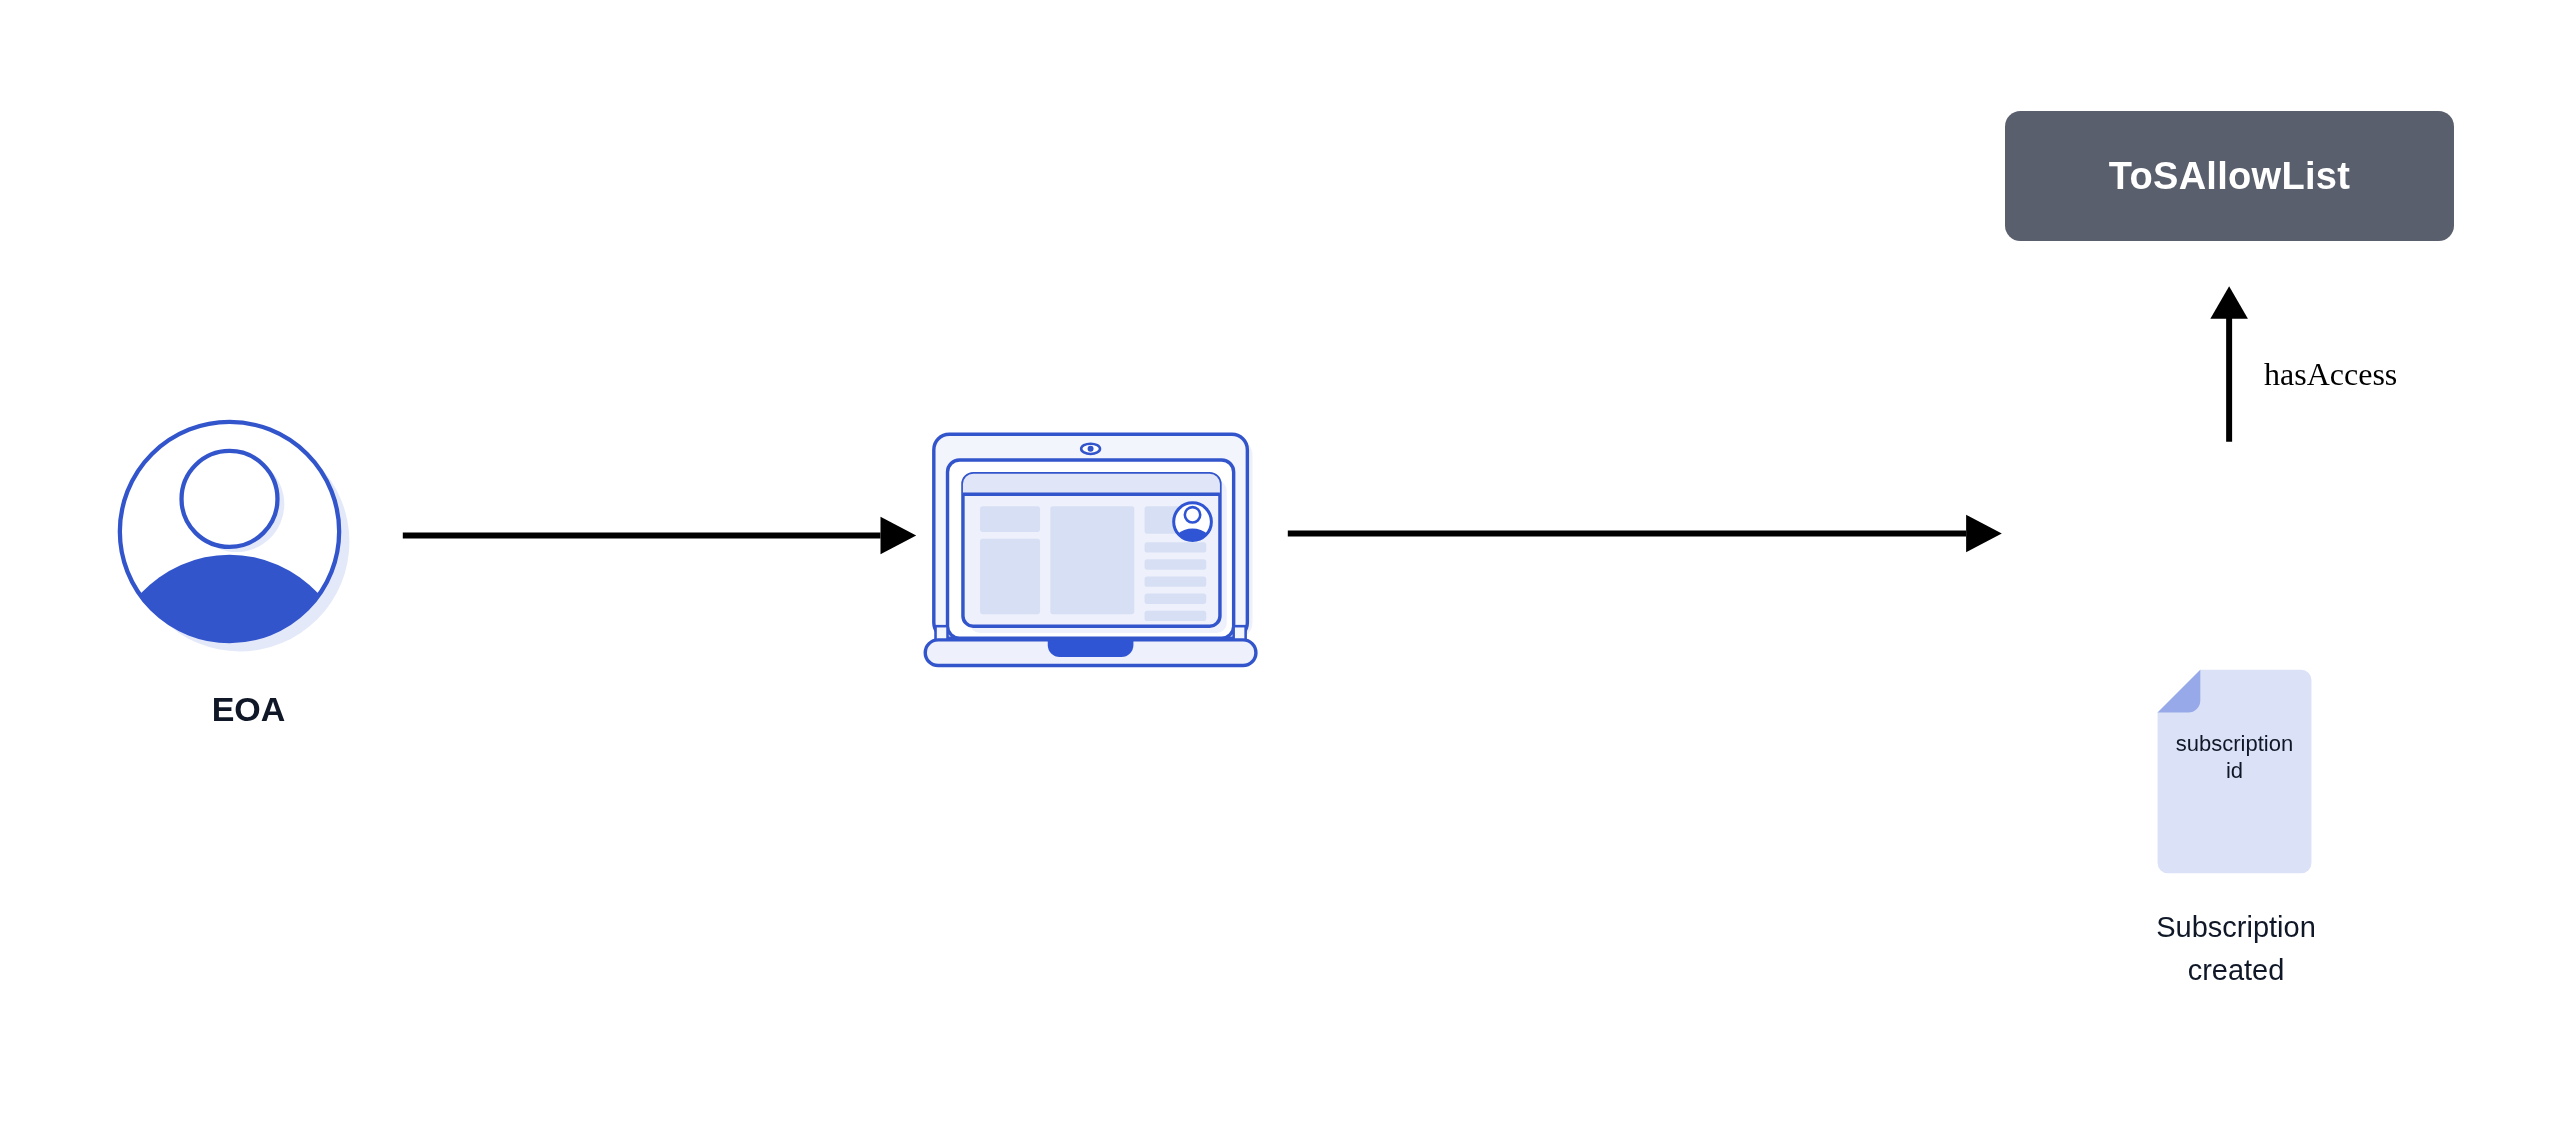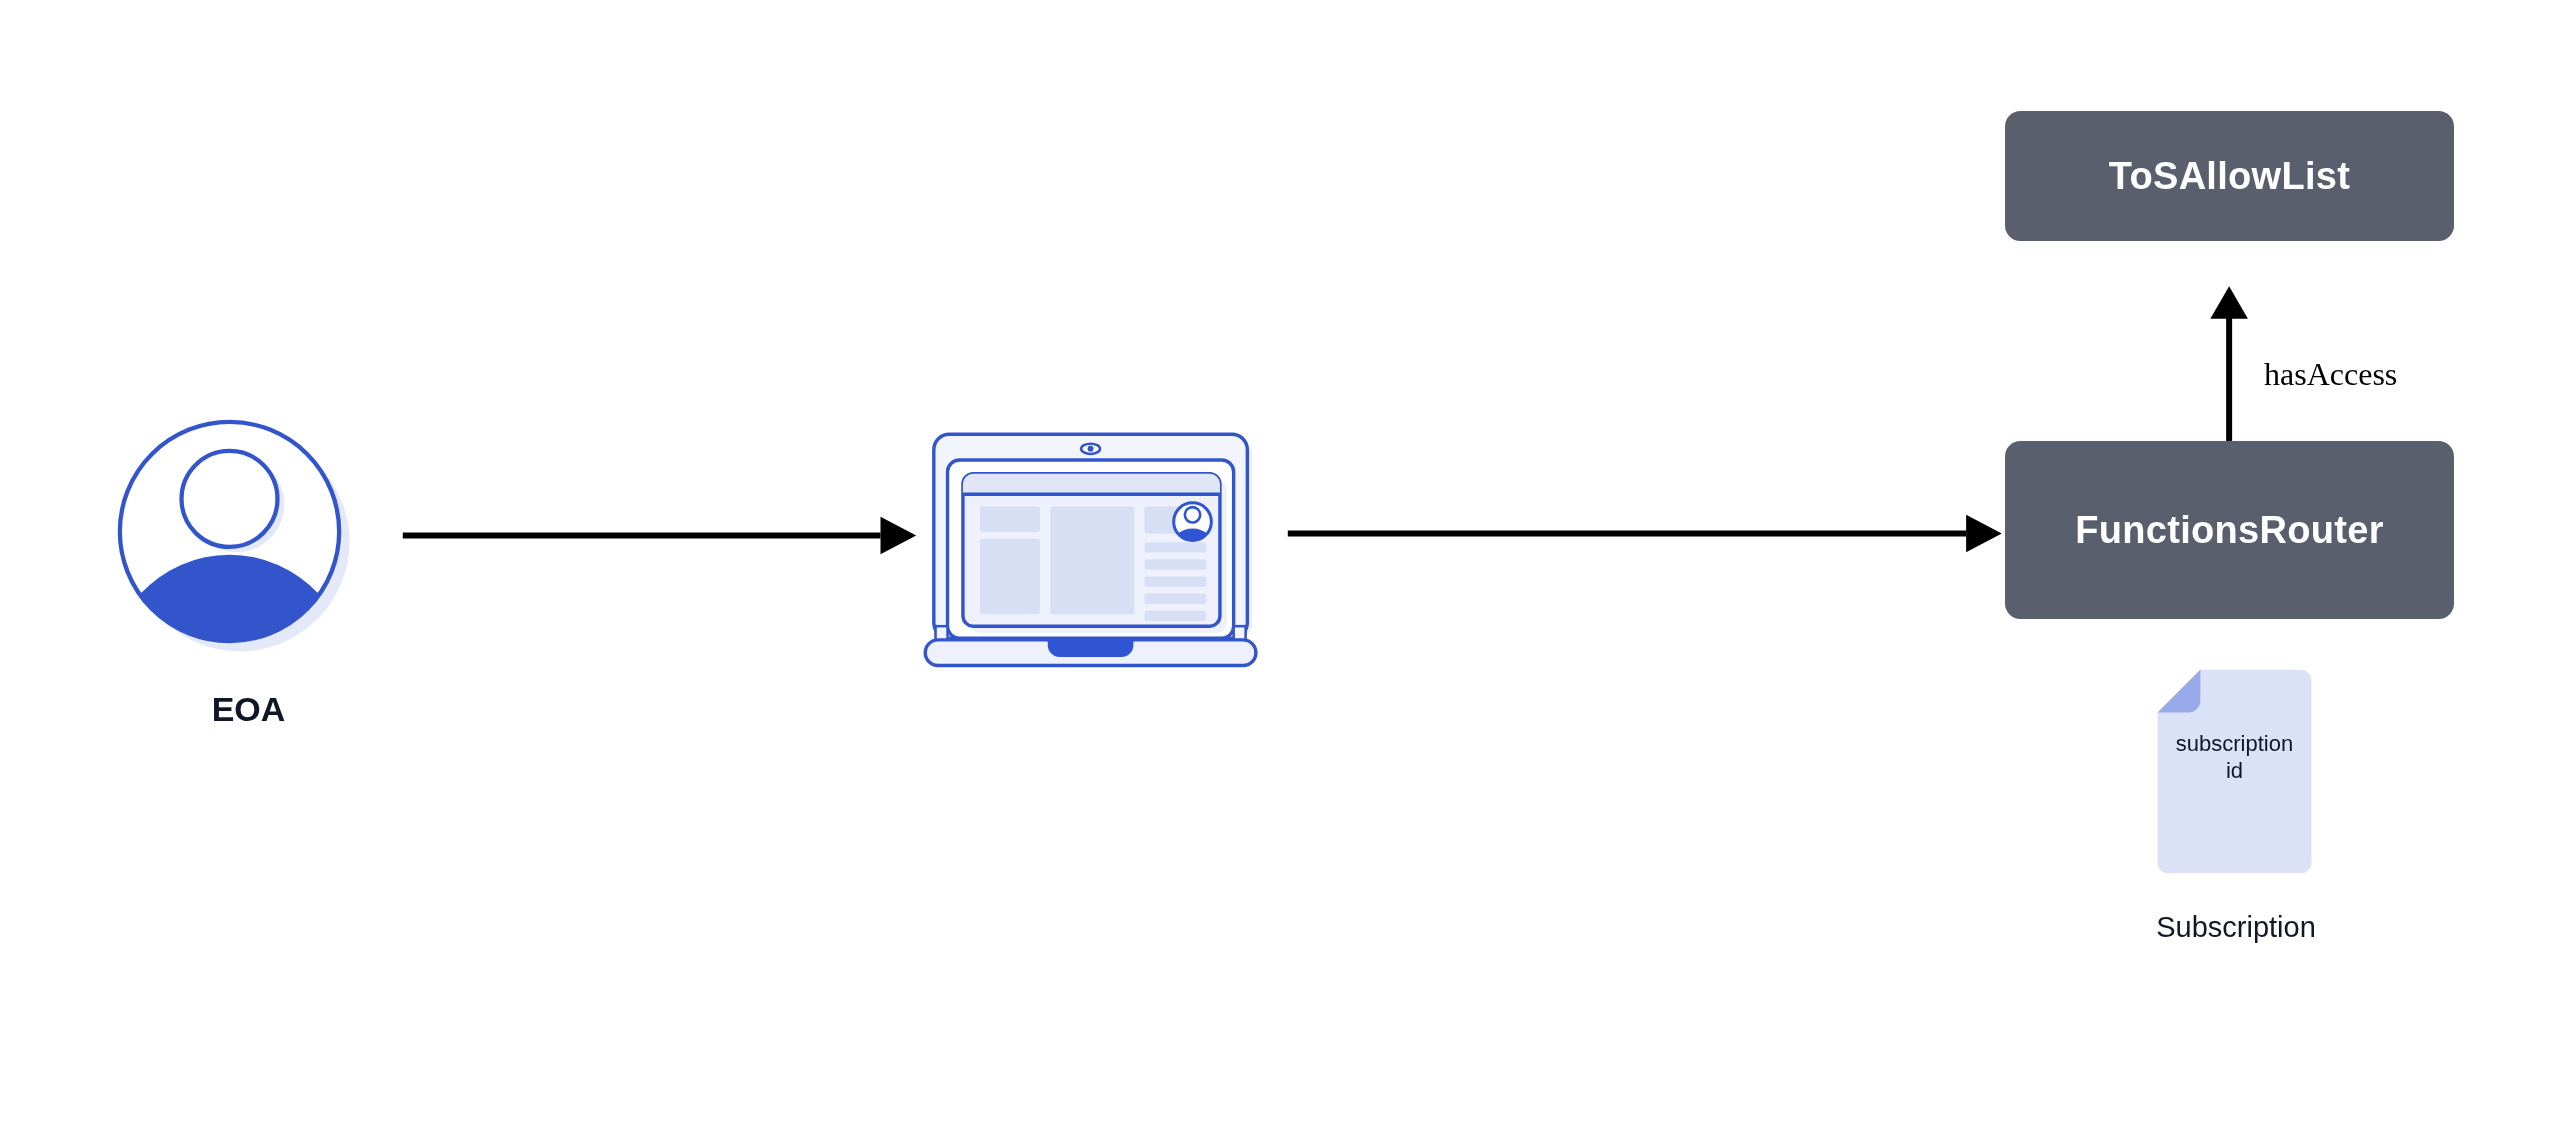--- a/index.html
+++ b/index.html
@@ -191,36 +191,34 @@
     <span class="box-label">ToSAllowList</span>
   </div>
 
   <svg class="svg-layer" style="left:2193px; top:288px;" width="103" height="158" viewBox="0 0 120 185">
     <line x1="42" y1="180" x2="42" y2="30" stroke="#000000" stroke-width="7"></line>
     <polygon points="20,36 42,-2 64,36" fill="#000000"></polygon>
   </svg>
 
   <div class="edge-label" id="label-hasaccess">hasAccess</div>
 
-  <div class="box" id="box-functionsrouter">
-    <span class="box-label">FunctionsRouter</span>
-  </div>
 
   <div class="node" style="left:2149px; top:668px; width:171px; height:214px;">
     <svg class="svg-layer" width="171" height="214" viewBox="0 0 200 250">
 
       <path d="M60 2 H178 a12 12 0 0 1 12 12 V228 a12 12 0 0 1 -12 12 H22 a12 12 0 0 1 -12 -12 V52 Z" fill="#dbe2f7"></path>
 
       <path d="M60 2 V38 a14 14 0 0 1 -14 14 H10 Z" fill="#97a9e8"></path>
     </svg>
     <div style="position:absolute; left:0; top:62px; width:171px; text-align:center;
                 font-family:'Liberation Sans', sans-serif; font-size:22px; color:#101828; line-height:27.4px;">
       <div>subscription</div>
       <div>id</div>
     </div>
   </div>
 
   <div id="caption-subscription">
     <div>Subscription</div>
+    <div>created</div>
   </div>
 
 </div>
 
 
 </body></html>

